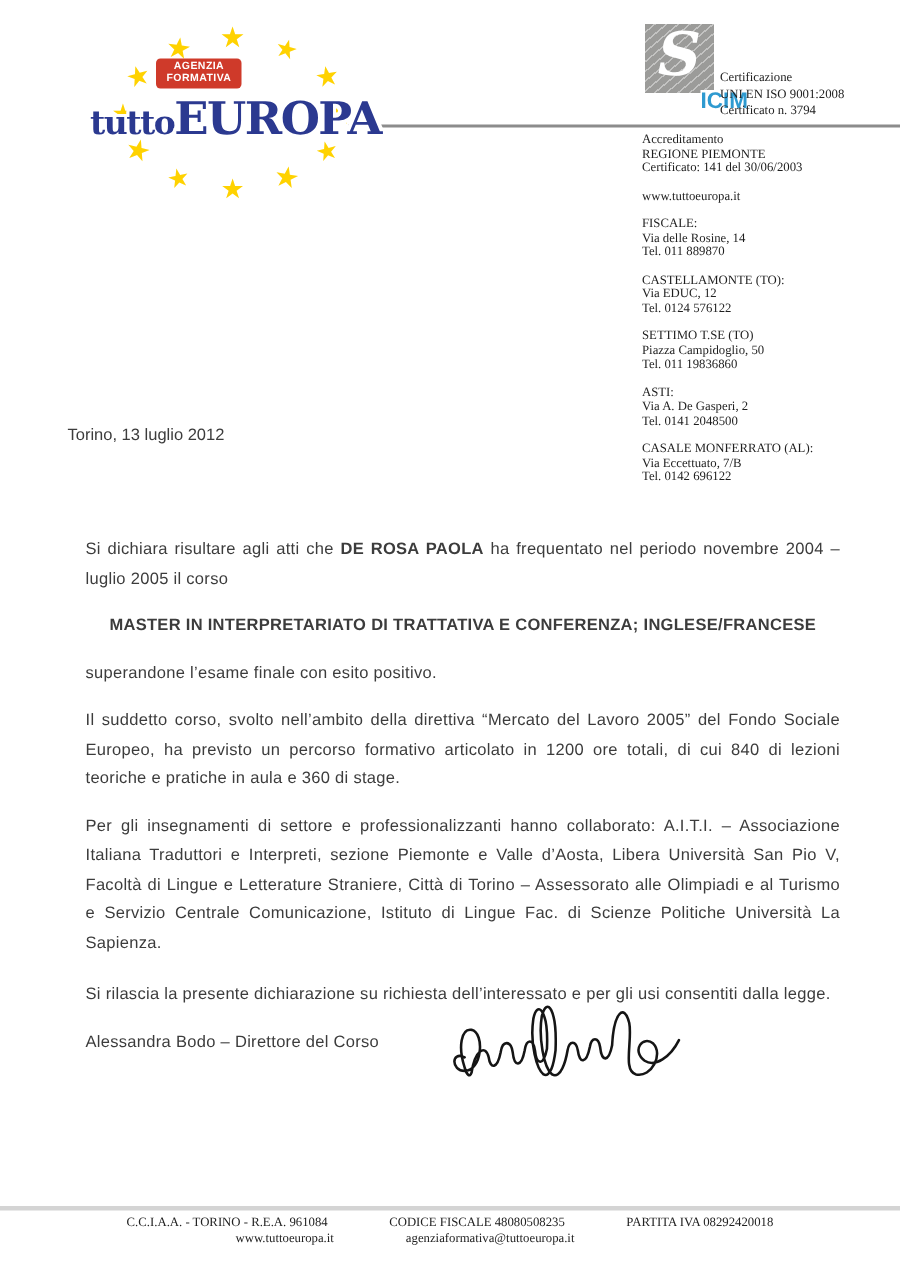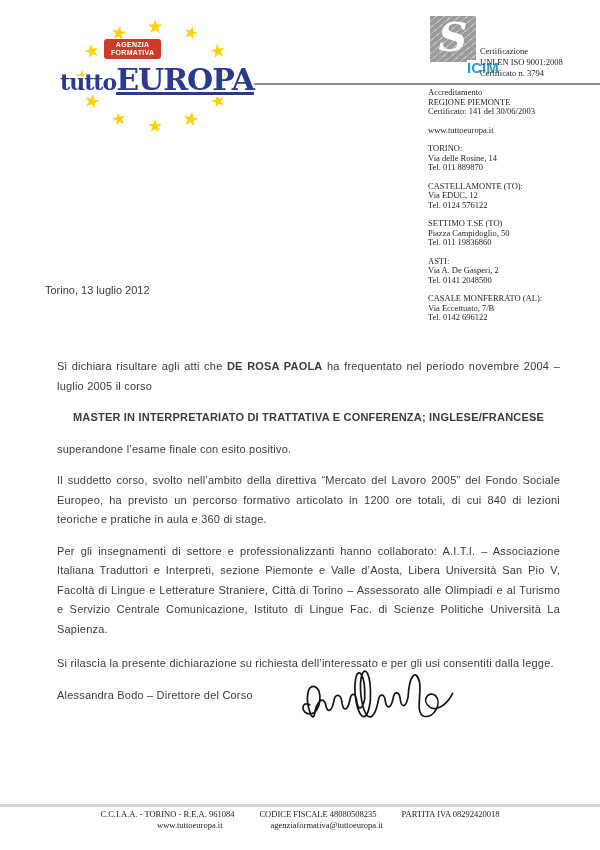--- a/index.html
+++ b/index.html
@@ -17,21 +17,21 @@
         text-shadow:-1px -1px 0 #fff,1px -1px 0 #fff,-1px 1px 0 #fff,1px 1px 0 #fff,0 -1px 0 #fff,0 1px 0 #fff,-1px 0 0 #fff,1px 0 0 #fff;}
   .star::before{content:"★";}
   .logo-badge{position:absolute;left:44px;top:19px;z-index:3;background:var(--badge-red);
         color:#fff;font-weight:bold;font-size:7px;line-height:8px;text-align:center;
         padding:2px 7px;border-radius:3px;letter-spacing:.3px;}
   .logo-badge span{display:block;}
   .logo-text{position:absolute;left:0;top:42px;z-index:2;white-space:nowrap;
         color:var(--logo-navy);font-family:"DejaVu Serif","Liberation Serif",serif;font-weight:bold;
         text-shadow:-2px -2px 0 #fff,2px -2px 0 #fff,-2px 2px 0 #fff,2px 2px 0 #fff,0 -2px 0 #fff,0 2px 0 #fff,-2px 0 0 #fff,2px 0 0 #fff;}
   .logo-text .tutto{font-size:22px;letter-spacing:-1px;}
-  .logo-text .europa{font-size:30px;letter-spacing:-1px;text-decoration:underline;}
+  .logo-text .europa{font-size:30px;letter-spacing:-1px;}
 
   .header-rule{position:absolute;left:232px;right:0;top:83px;height:2px;background:var(--rule-grey);}
 
   
   .icim{position:absolute;left:428px;top:14px;width:170px;height:66px;}
   .icim-logo{position:absolute;left:2px;top:2px;width:46px;height:46px;background:var(--icim-grey);
         background-image:repeating-linear-gradient(-40deg,rgba(255,255,255,.4) 0 1px,transparent 1px 5px);}
   .icim-s{position:absolute;left:50%;top:50%;transform:translate(-50%,-55%);color:#fff;
         font-family:"DejaVu Serif",serif;font-size:40px;font-weight:bold;font-style:italic;line-height:1;}
   .icim-name{position:absolute;left:-3px;bottom:-13px;background:#fff;color:var(--icim-blue);
@@ -50,21 +50,21 @@
   .content p{margin:12px;}
   .para{text-align:justify;}
   .course{text-align:center;font-weight:bold;margin:5px 0 4px !important;}
   .release{margin-top:15px !important;}
   .signer{text-align:left;margin-top:2px !important;}
 
   .signature{position:absolute;left:295px;top:650px;}
 
   
   .footer-rule{position:absolute;left:0;right:0;top:804px;height:3px;background:var(--footer-rule);}
-  .f-line1{position:absolute;top:809px;left:0;width:600px;display:flex;justify-content:center;gap:25px;
+  .f-line1{position:absolute;top:809px;left:0;width:600px;display:flex;justify-content:center;gap:41px;
         font-family:"Liberation Serif",serif;font-size:8.5px;color:#222;}
   .f-line2{position:absolute;top:820px;left:0;width:540px;display:flex;justify-content:center;gap:48px;
         font-family:"Liberation Serif",serif;font-size:8.5px;color:#222;}
 </style>
 </head>
 <body>
 
 <div class="page">
 
   <div class="logo">
@@ -105,21 +105,21 @@
   </div>
 
   <aside class="right-col">
     <div class="rblock">
       <div>Accreditamento</div>
       <div>REGIONE PIEMONTE</div>
       <div>Certificato: 141 del 30/06/2003</div>
     </div>
     <div class="rblock">www.tuttoeuropa.it</div>
     <div class="rblock">
-      <div>TORINO:</div>
+      <div>FISCALE:</div>
       <div>Via delle Rosine, 14</div>
       <div>Tel. 011 889870</div>
     </div>
     <div class="rblock">
       <div>CASTELLAMONTE (TO):</div>
       <div>Via EDUC, 12</div>
       <div>Tel. 0124 576122</div>
     </div>
     <div class="rblock">
       <div>SETTIMO T.SE (TO)</div>

